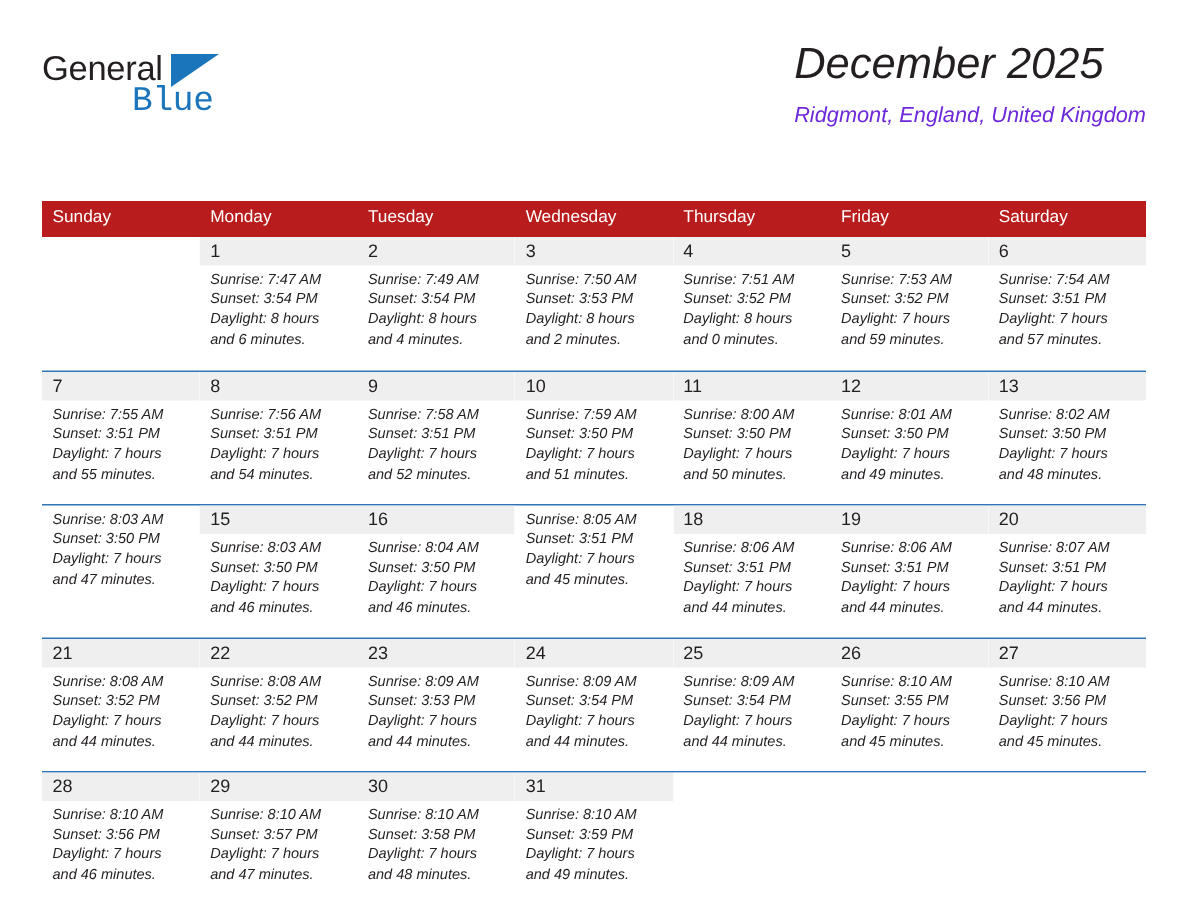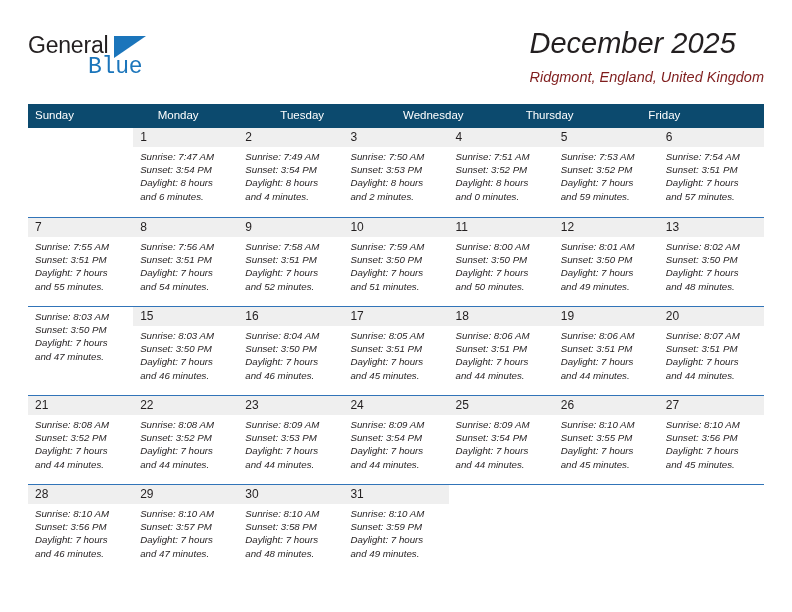--- a/index.html
+++ b/index.html
@@ -71,36 +71,37 @@
     font-style: italic;
   }
   .cal-title {
     font-size: 29px;
     color: #231f20;
     line-height: 34px;
     white-space: nowrap;
   }
   .cal-subtitle {
     font-size: 14.5px;
-    color: #7f1d1d;
+    color: #6d28d9;
     line-height: 22px;
     margin-top: 6px;
     white-space: nowrap;
   }
 
   
   .calendar {
     position: absolute;
     left: 28px;
     top: 104px;
     width: 736px;
   }
   .weekday-row {
     display: flex;
-    background: #0c4a6e;
+    background: #b91c1c;
+    margin-top: 30px;
   }
   .weekday-cell {
     flex: 1 1 0;
     box-sizing: border-box;
     color: #ffffff;
     font-size: 11.5px;
     line-height: 13px;
     padding: 5px 0 6px 7px;
   }
 
@@ -164,20 +165,21 @@
 
   <div class="calendar">
 
     <div class="weekday-row">
       <div class="weekday-cell">Sunday</div>
       <div class="weekday-cell">Monday</div>
       <div class="weekday-cell">Tuesday</div>
       <div class="weekday-cell">Wednesday</div>
       <div class="weekday-cell">Thursday</div>
       <div class="weekday-cell">Friday</div>
+      <div class="weekday-cell">Saturday</div>
     </div>
 
     <div class="week-row first">
       <div class="day-cell empty">
         <div class="day-number"></div>
         <div class="day-info">
           <div></div>
           <div></div>
           <div></div>
           <div></div>
@@ -326,21 +328,20 @@
       <div class="day-cell">
         <div class="day-number">16</div>
         <div class="day-info">
           <div>Sunrise: 8:04 AM</div>
           <div>Sunset: 3:50 PM</div>
           <div>Daylight: 7 hours</div>
           <div>and 46 minutes.</div>
         </div>
       </div>
       <div class="day-cell">
-        <div class="day-number">17</div>
         <div class="day-info">
           <div>Sunrise: 8:05 AM</div>
           <div>Sunset: 3:51 PM</div>
           <div>Daylight: 7 hours</div>
           <div>and 45 minutes.</div>
         </div>
       </div>
       <div class="day-cell">
         <div class="day-number">18</div>
         <div class="day-info">

